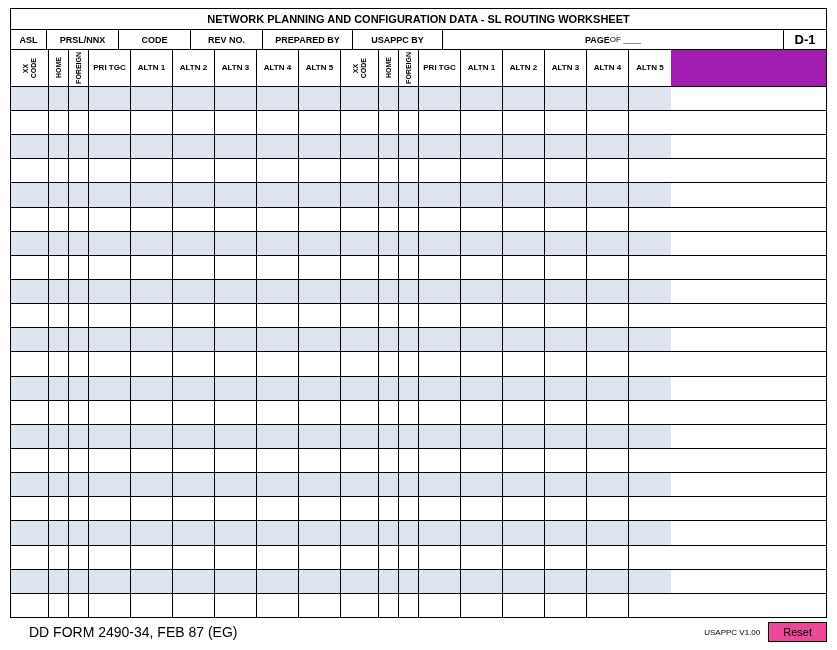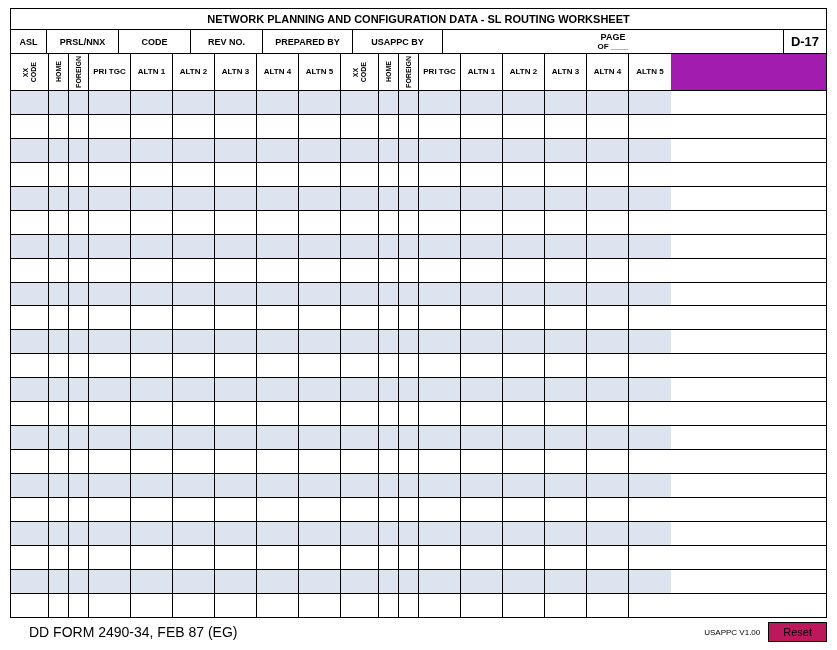--- a/index.html
+++ b/index.html
@@ -106,21 +106,21 @@
       padding-left: 19px;
     }
     .footer-right {
       display: flex;
       align-items: center;
       gap: 8px;
       font-size: 8px;
     }
     .reset-btn {
       border: 1.5px solid #000;
-      background: #be185d;
+      background: #ec4899;
       padding: 3px 14px;
       font-size: 11px;
       cursor: pointer;
       font-family: Arial, sans-serif;
     }
 
     
     .w-asl    { width: 36px; min-width: 36px; flex: none; }
     .w-prslnnx{ width: 72px; min-width: 72px; flex: none; }
     .w-swloc  { width: 108px; min-width: 108px; flex: none; }
@@ -149,21 +149,21 @@
 
     .d17-cell {
       display: flex;
       align-items: center;
       justify-content: center;
       font-weight: bold;
       font-size: 13px;
     }
     .page-line {
       display: flex;
-      flex-direction: column;
+      flex-direction: row;
       align-items: center;
     }
   </style>
 </head>
 <body>
 
 <div class="page">
 
   <div class="title-row">NETWORK PLANNING AND CONFIGURATION DATA - SL ROUTING WORKSHEET</div>
 
@@ -172,24 +172,24 @@
     <div class="header-row">
       <div class="header-cell w-asl">ASL</div>
       <div class="header-cell w-prslnnx">PRSL/NNX</div>
       <div class="header-cell w-date">CODE</div>
       <div class="header-cell w-revno">REV NO.</div>
       <div class="header-cell w-prepby">PREPARED BY</div>
       <div class="header-cell w-chkby">USAPPC BY</div>
       <div class="header-cell" style="flex:1; flex-direction:column; border-right:1px solid #000;">
         <div class="page-line">
           <span>PAGE</span>
-          <span style="font-size:8px; font-weight:bold;">OF ____</span>
-        </div>
-      </div>
-      <div class="header-cell d17-cell w-d17">D-17</div>
+          <span style="font-size:8px; font-weight:normal;">OF ____</span>
+        </div>
+      </div>
+      <div class="header-cell d17-cell w-d17">D-1</div>
     </div>
 
     <div class="col-header-row">
 
       <div class="col-header-cell cw-xxcode">
         <span class="vertical-text">XX<br>CODE</span>
       </div>
       <div class="col-header-cell cw-home">
         <span class="vertical-text">HOME</span>
       </div>

